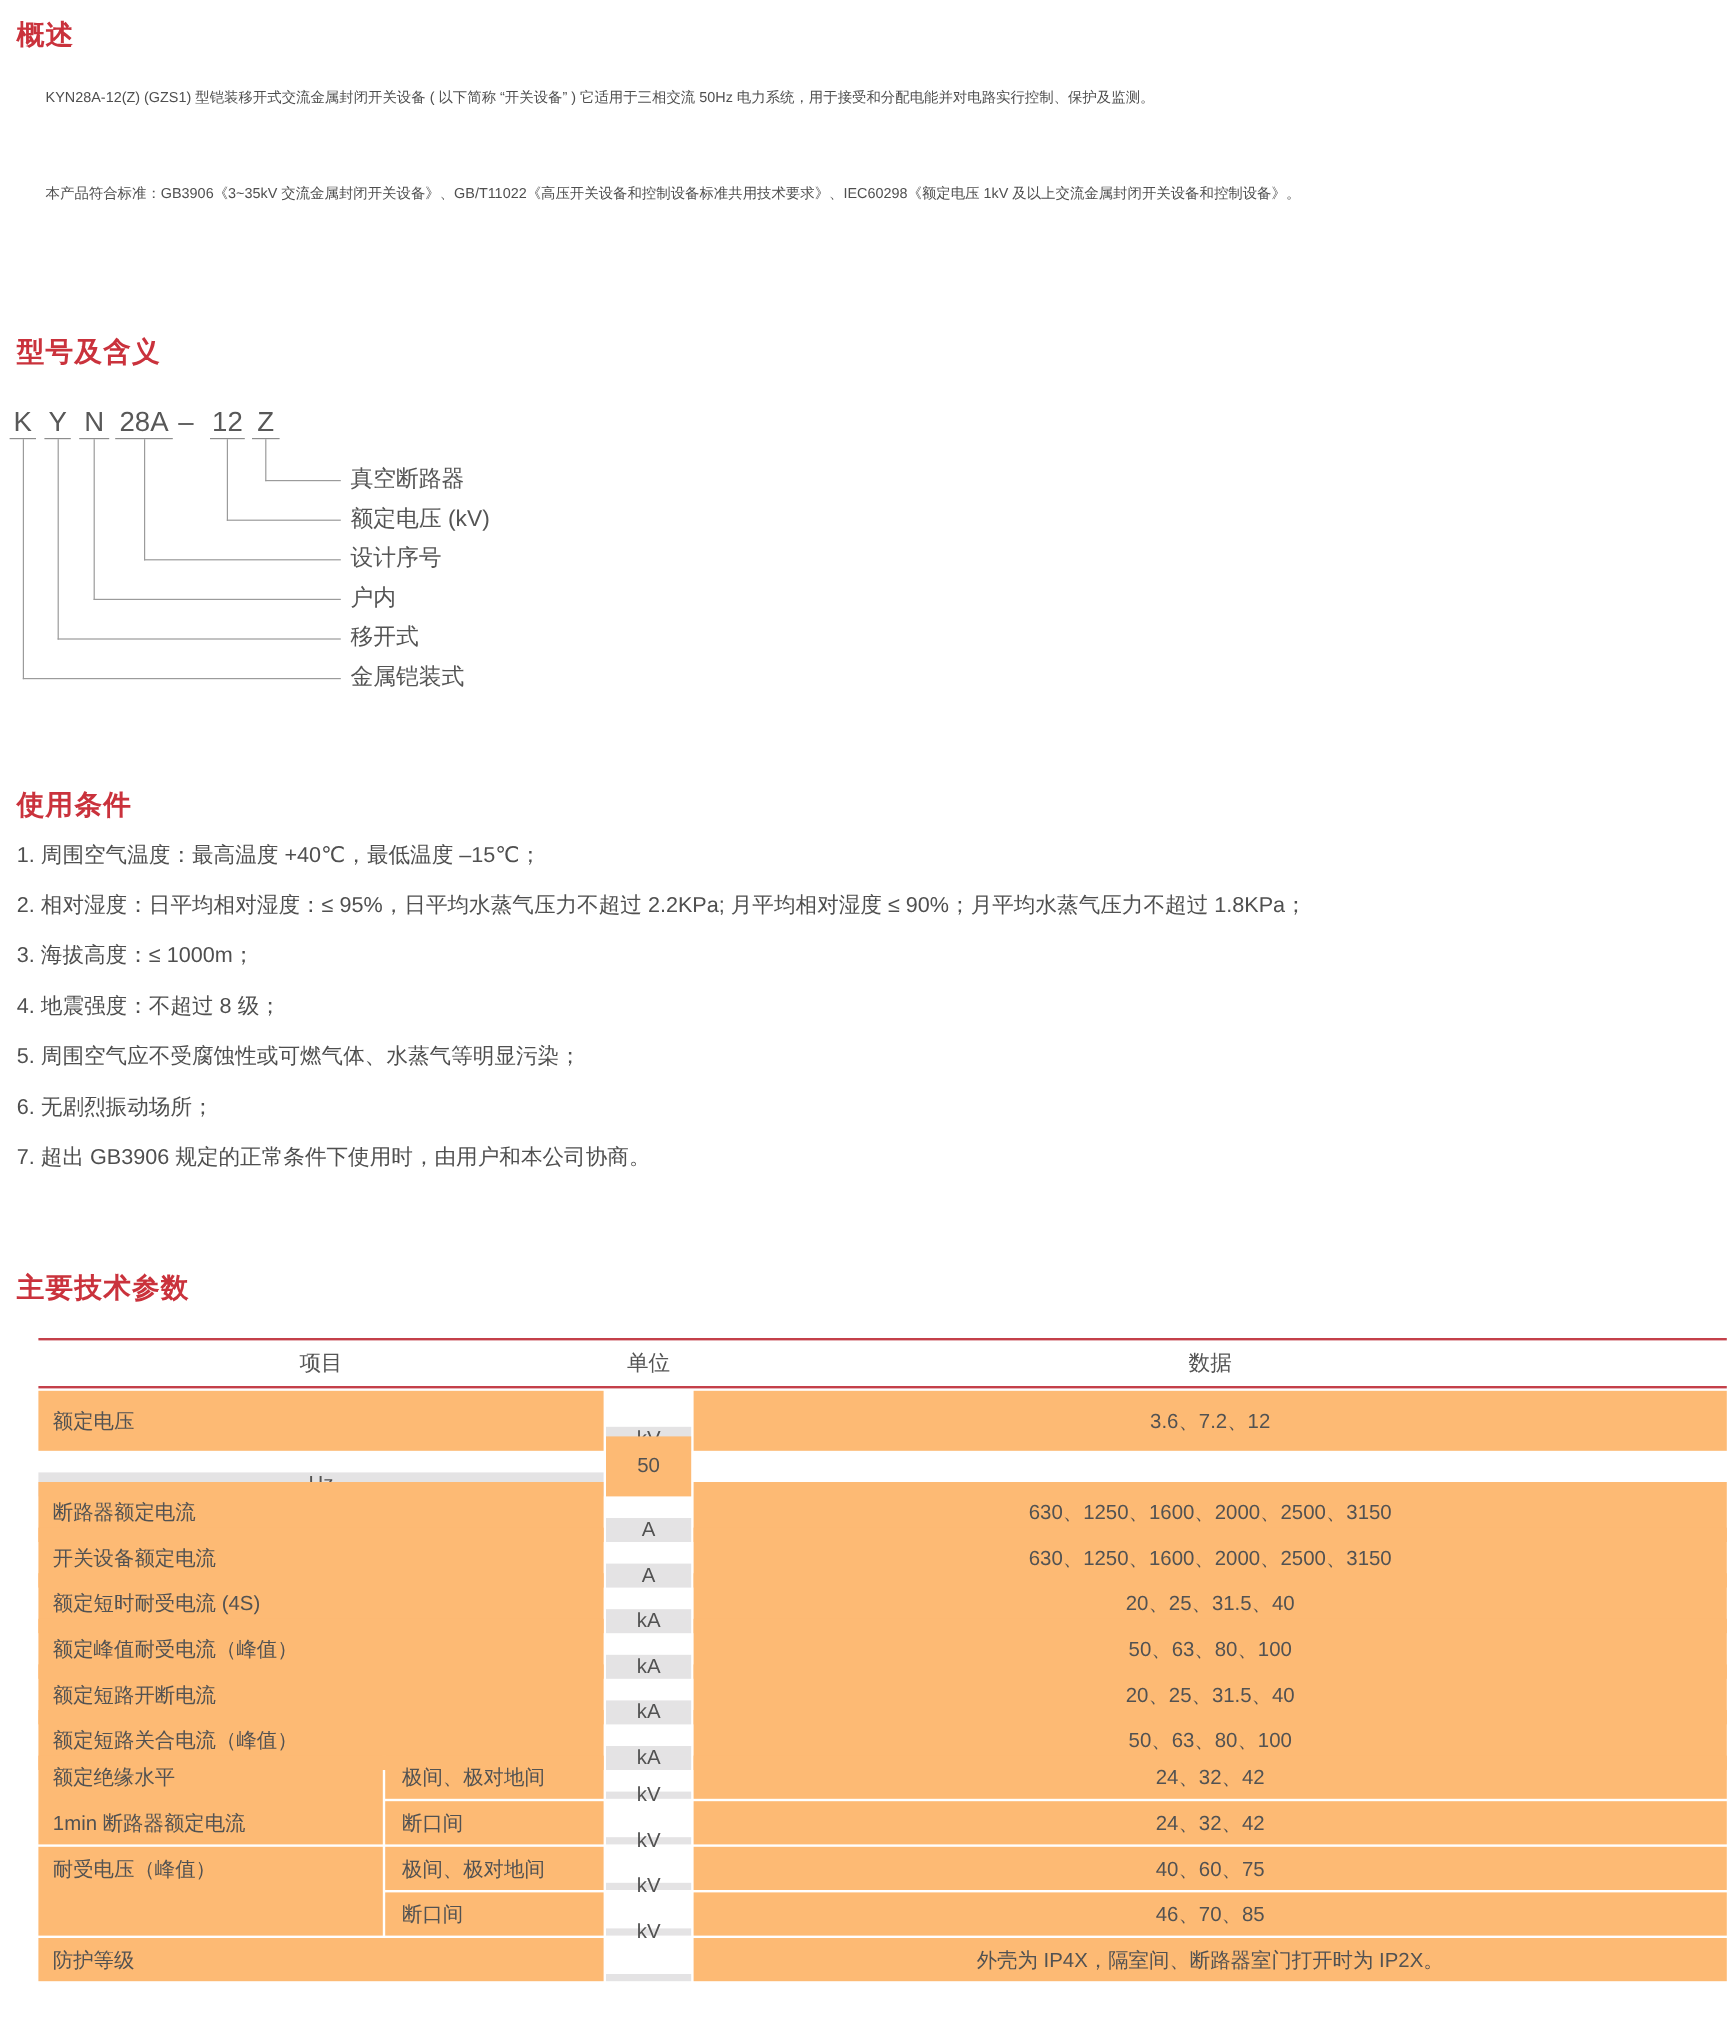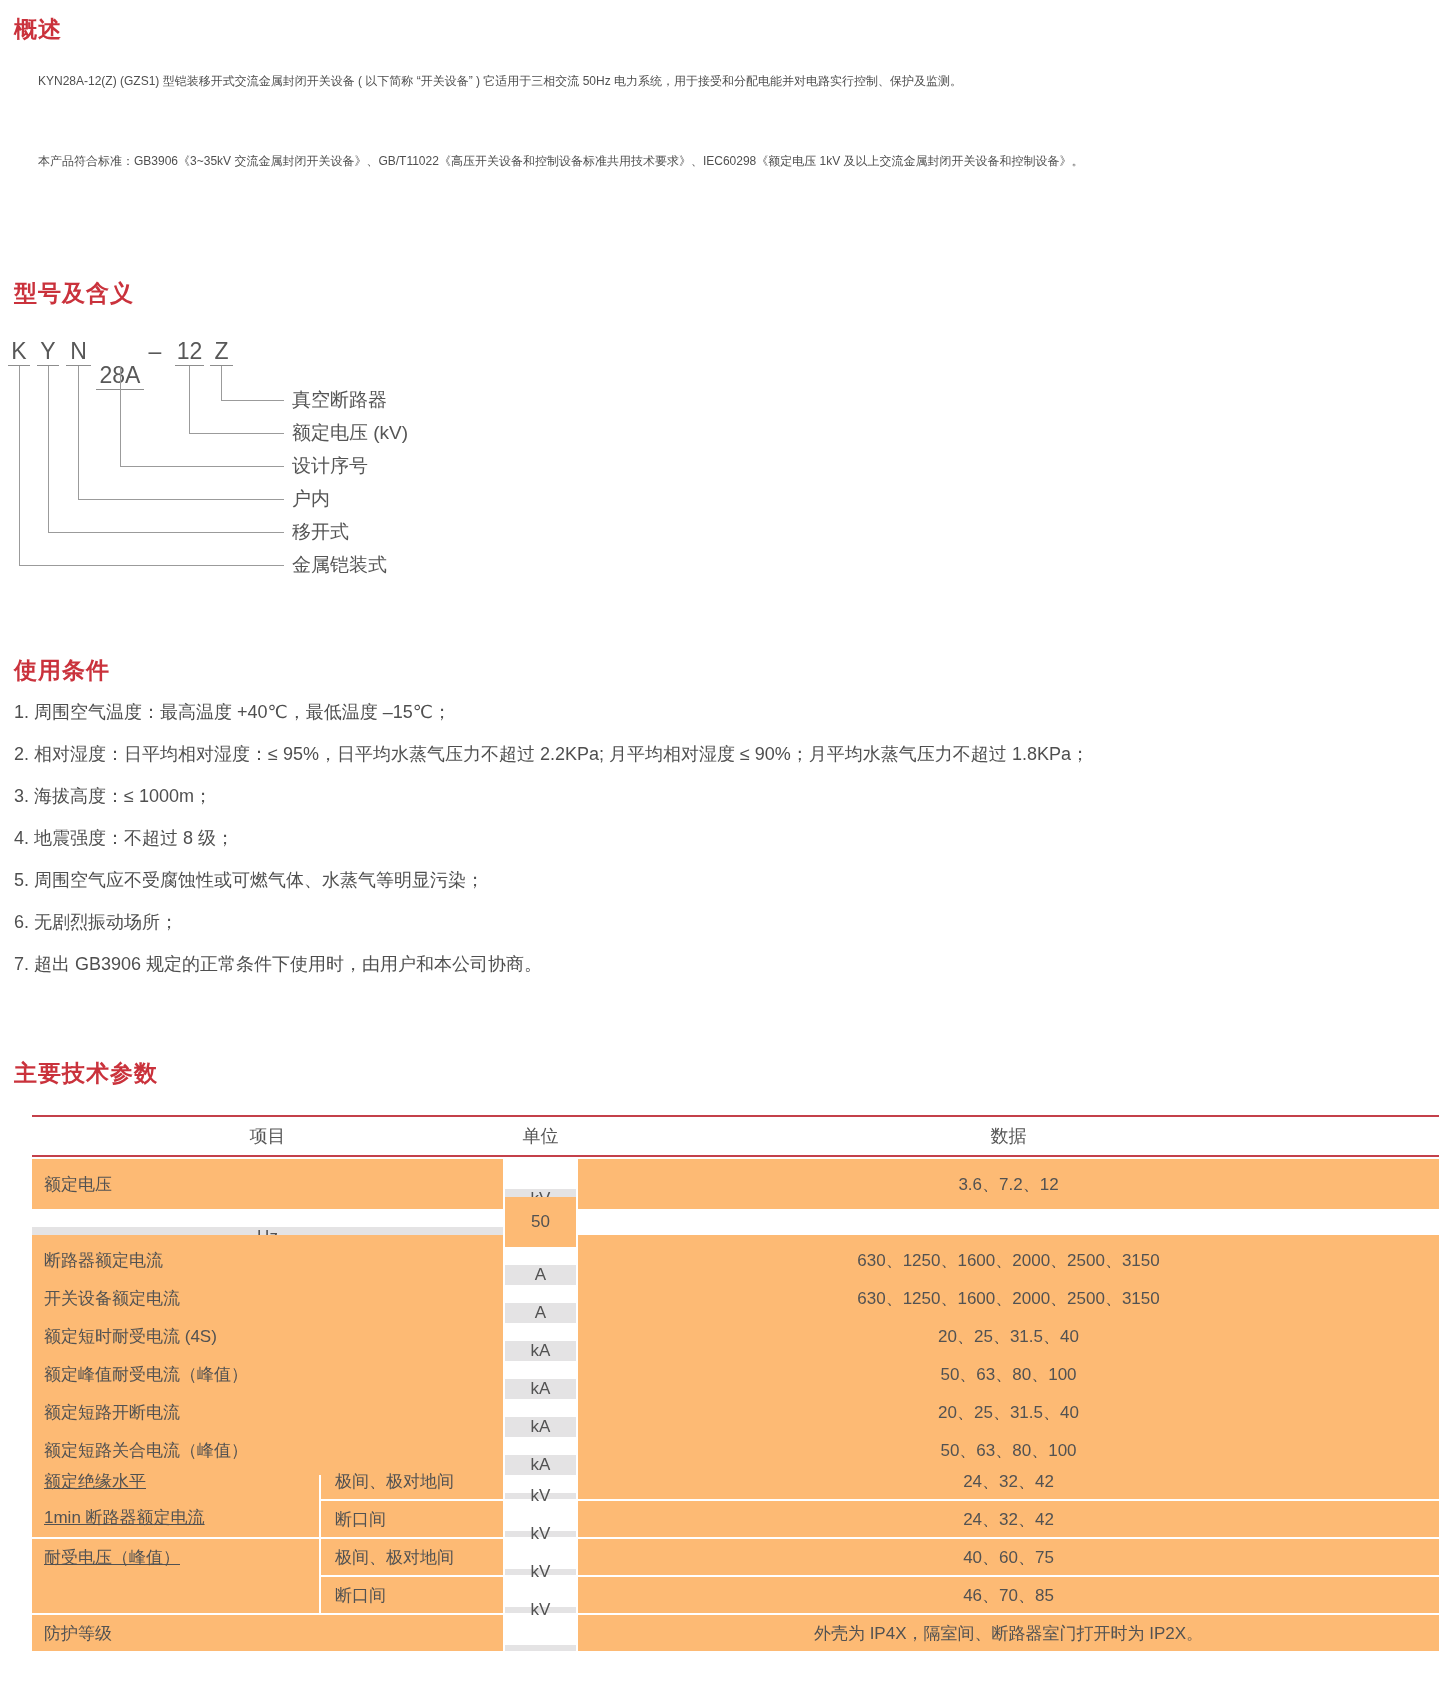--- a/index.html
+++ b/index.html
@@ -130,22 +130,22 @@
     color:#525252;
   }
   .cell.item{padding-left:12px;}
   .cell.unit{background:#e4e3e4;justify-content:center;padding-left:0;margin-top:30px;}
   .cell.data{justify-content:center;text-align:center;}
   .cell.scope{padding-left:14px;}
   .cell.merged{
     grid-row:1 / span 2;
     flex-direction:column;
     align-items:stretch;
+    justify-content:space-between;
     padding:0;
-    text-decoration:underline;
   }
   .cell.merged .mline{
     height:36px;
     display:flex;
     align-items:center;
     padding-left:12px;
   }
 </style>
 </head>
 <body>
@@ -154,21 +154,21 @@
 
   <h2 class="sec-title" style="top:14px;">概述</h2>
   <p class="body-text indent" style="top:66px;">KYN28A-12(Z)  (GZS1) 型铠装移开式交流金属封闭开关设备 ( 以下简称 “开关设备” ) 它适用于三相交流 50Hz 电力系统，用于接受和分配电能并对电路实行控制、保护及监测。</p>
   <p class="body-text indent" style="top:146px;">本产品符合标准：GB3906《3~35kV 交流金属封闭开关设备》、GB/T11022《高压开关设备和控制设备标准共用技术要求》、IEC60298《额定电压 1kV 及以上交流金属封闭开关设备和控制设备》。</p>
 
   <h2 class="sec-title" style="top:278px;">型号及含义</h2>
 
   <span class="code-letter" style="left:8px;width:22px;">K</span>
   <span class="code-letter" style="left:37px;width:22px;">Y</span>
   <span class="code-letter" style="left:66px;width:25px;">N</span>
-  <span class="code-letter" style="left:96px;width:48px;margin-top:24px;">28A</span>
+  <span class="code-letter" style="left:96px;width:48px;">28A</span>
   <span class="code-dash" style="left:147px;width:16px;">–</span>
   <span class="code-letter" style="left:175px;width:29px;">12</span>
   <span class="code-letter" style="left:210px;width:23px;">Z</span>
 
   <div class="connector" style="left:221px;top:366px;width:62px;height:34px;"></div>
   <div class="connector" style="left:189px;top:366px;width:94px;height:67px;"></div>
   <div class="connector" style="left:120px;top:366px;width:163px;height:100px;"></div>
   <div class="connector" style="left:78px;top:366px;width:205px;height:133px;"></div>
   <div class="connector" style="left:48px;top:366px;width:235px;height:166px;"></div>
   <div class="connector" style="left:19px;top:366px;width:264px;height:199px;"></div>

